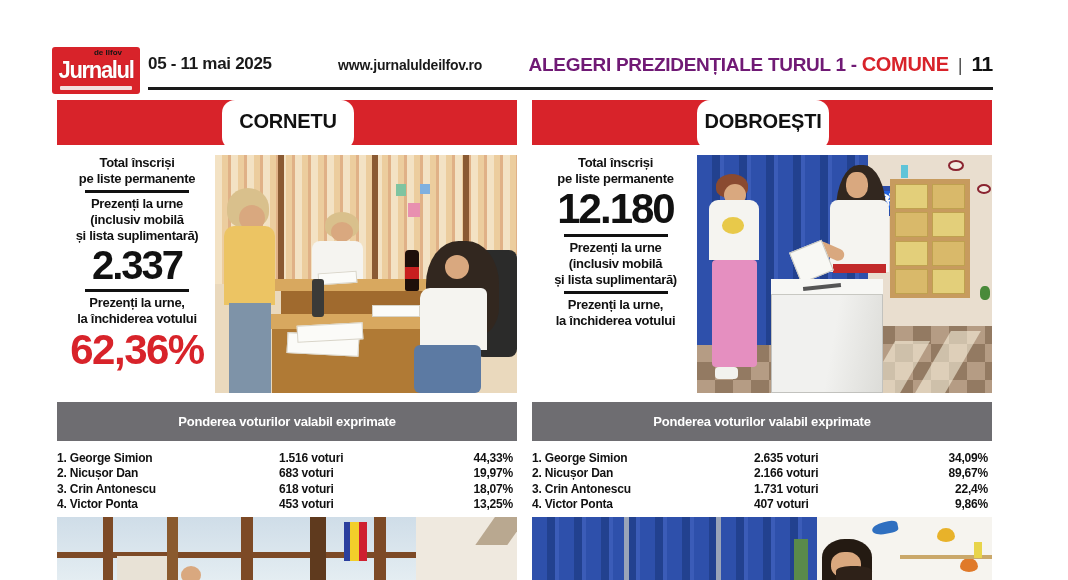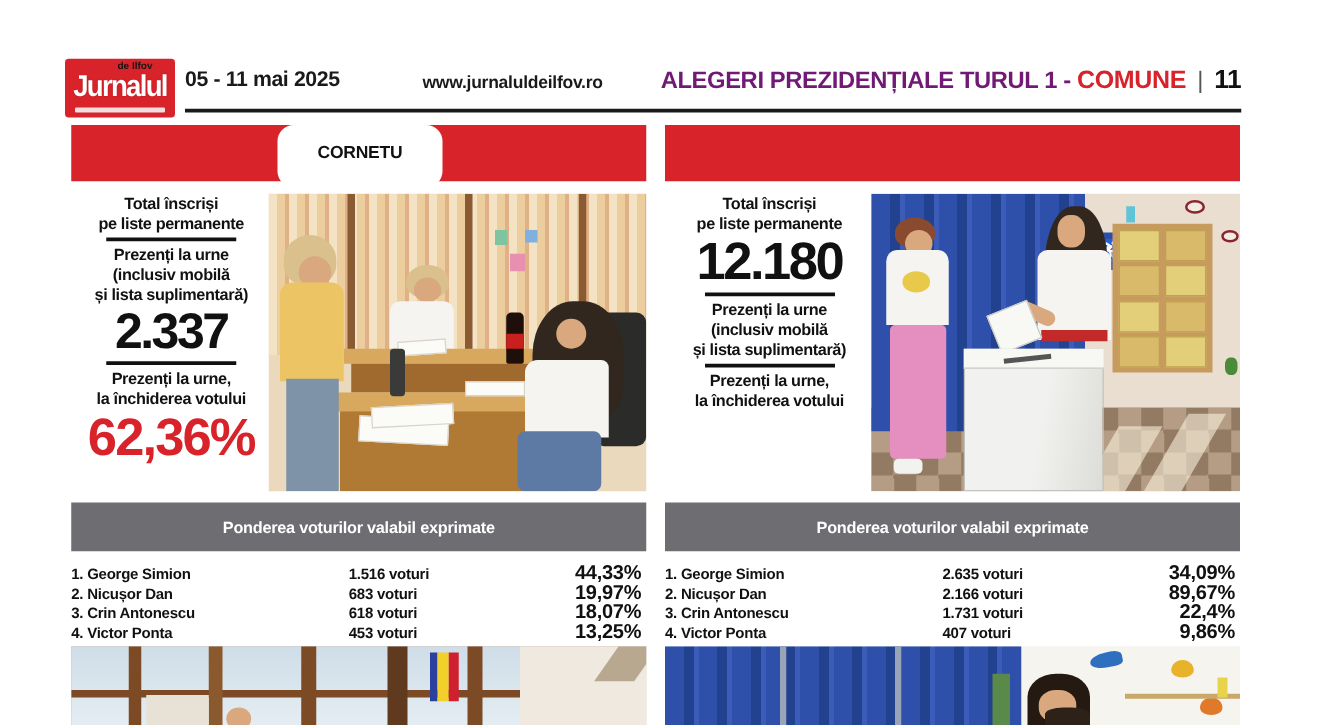--- a/index.html
+++ b/index.html
@@ -30,41 +30,41 @@
   #header-right .sec-sep { color:#555; font-weight:400; padding:0 4px; }
   #header-right .sec-page { color:#111; font-weight:900; font-size:21px; }
   #header-rule { left:148px; top:87px; width:845px; height:3px; background:#1a1a1a; }
 
   
   .redbar { top:100px; width:460px; height:45px; background:#d8232a; }
   .tab {
     top:100px; width:132px; height:50px; background:#ffffff; border-radius:13px;
     z-index:2; display:flex; align-items:center; justify-content:center; padding-bottom:8px;
   }
-  .tab span { font-size:14px; font-weight:800; color:#111; letter-spacing:-0.2px; }
+  .tab span { font-size:20px; font-weight:800; color:#111; letter-spacing:-0.2px; }
 
   
   .stats { top:155px; width:160px; text-align:center; color:#111; }
   .stats .lbl { font-size:13px; font-weight:800; line-height:16px; letter-spacing:-0.3px; }
   .stats .big1 { font-size:42px; font-weight:800; letter-spacing:-2px; line-height:44px; }
   .stats .big2 { font-size:40px; font-weight:800; letter-spacing:-2px; line-height:42px; }
   .stats .pct  { font-size:42px; font-weight:800; letter-spacing:-1.5px; line-height:46px; color:#d8232a; }
   .stats .rule { width:104px; height:3px; background:#111; margin:3px auto; }
 
   
   .graybar {
     top:402px; width:460px; height:39px; background:#6e6d71;
     display:flex; align-items:center; justify-content:center;
   }
   .graybar span { color:#ffffff; font-size:13px; font-weight:800; letter-spacing:-0.2px; }
   .results { top:450px; width:460px; }
   .rrow { display:grid; grid-template-columns:222px 148px 1fr; height:15.5px; align-items:center; }
   .rrow .rname { font-size:12px; font-weight:800; color:#111; letter-spacing:-0.2px; }
   .rrow .rvotes { font-size:12px; font-weight:800; color:#111; letter-spacing:-0.2px; }
-  .rrow .rpct { font-size:16px; font-weight:800; color:#111; text-align:right; padding-right:4px; letter-spacing:-0.2px; }
+  .rrow .rpct { font-size:12px; font-weight:800; color:#111; text-align:right; padding-right:4px; letter-spacing:-0.2px; }
 
   
   .photo { overflow:hidden; background:#ddd; }
   #photo-cornetu { left:215px; top:155px; width:302px; height:238px; background:#ead9bd; }
   #photo-dobroesti { left:697px; top:155px; width:295px; height:238px; background:#e9decf; }
   #photo-bl { left:57px; top:517px; width:460px; height:63px; background:#c9b8a5; }
   #photo-br { left:532px; top:517px; width:460px; height:63px; background:#f6f4ef; }
   .ph { position:absolute; }
 
   
@@ -228,20 +228,23 @@
     <div class="ph skin" style="left:27%;top:78%;width:20px;height:18px;"></div>
 
     <div class="ph flagstripe-b" style="left:62.4%;top:8%;width:1.4%;height:62%;"></div>
     <div class="ph flagstripe-y" style="left:63.8%;top:8%;width:1.8%;height:62%;"></div>
     <div class="ph flagstripe-r" style="left:65.6%;top:8%;width:1.8%;height:62%;"></div>
     <div class="ph" style="left:78%;top:0;width:22%;height:100%;background:#efe9df;"></div>
     <div class="ph" style="left:93%;top:0;width:7%;height:45%;background:#b9a890;transform:skewX(-35deg);"></div>
   </div>
 
   <div class="abs redbar" style="left:532px;"></div>
+  <div class="abs tab" style="left:697px;">
+    <span>DOBROEȘTI</span>
+  </div>
 
   <div class="abs stats" style="left:534px;width:163px;">
     <div class="lbl">Total înscriși</div>
     <div class="lbl">pe liste permanente</div>
     <div class="big1">12.180</div>
     <div class="rule"></div>
     <div class="lbl">Prezenți la urne</div>
     <div class="lbl">(inclusiv mobilă</div>
     <div class="lbl">și lista suplimentară)</div>
     <div class="rule"></div>

